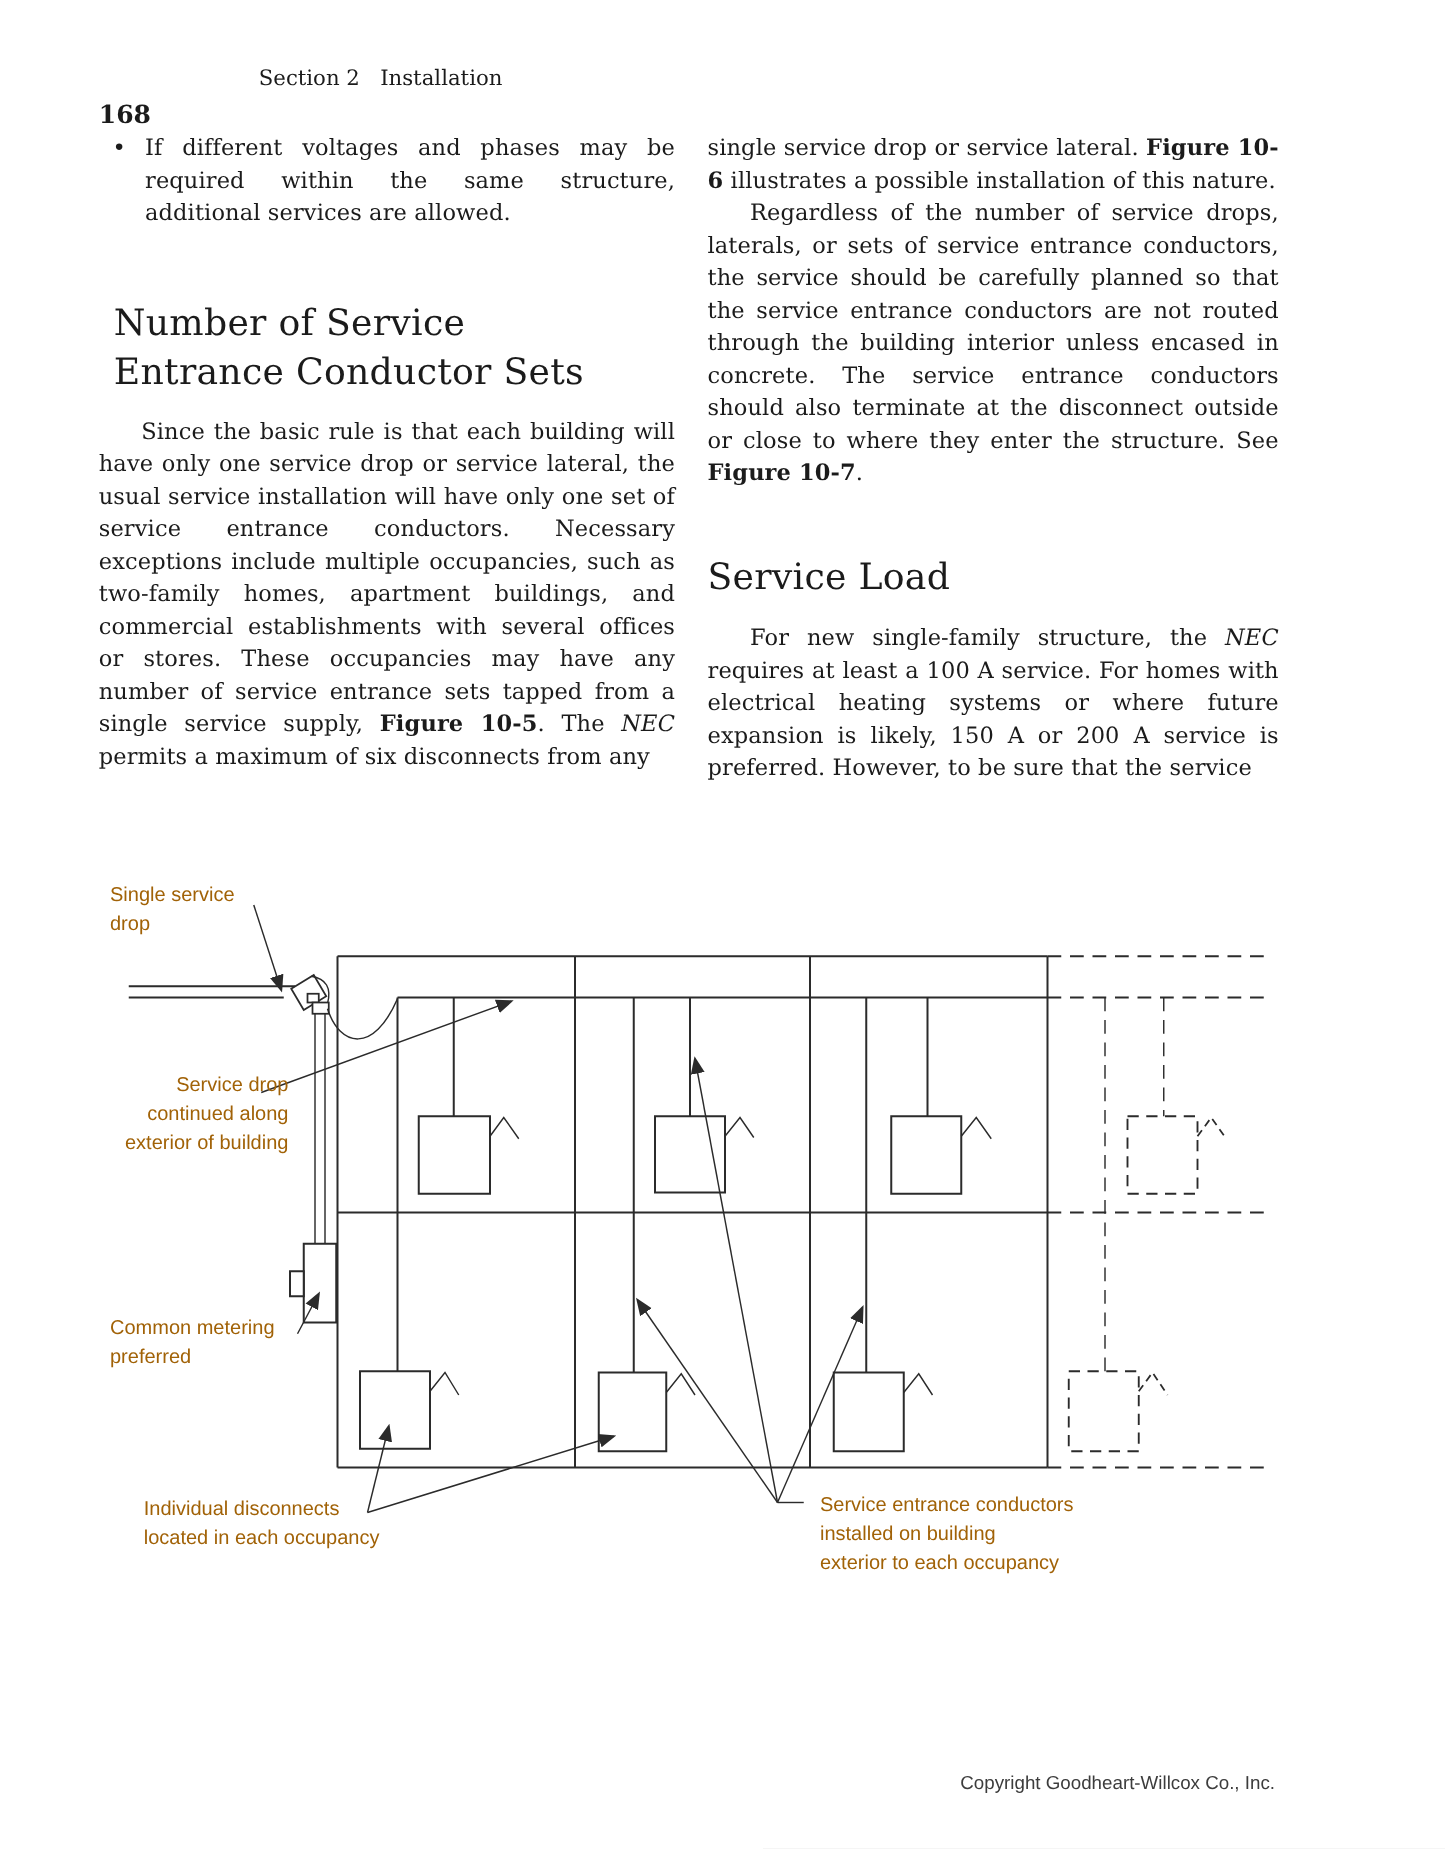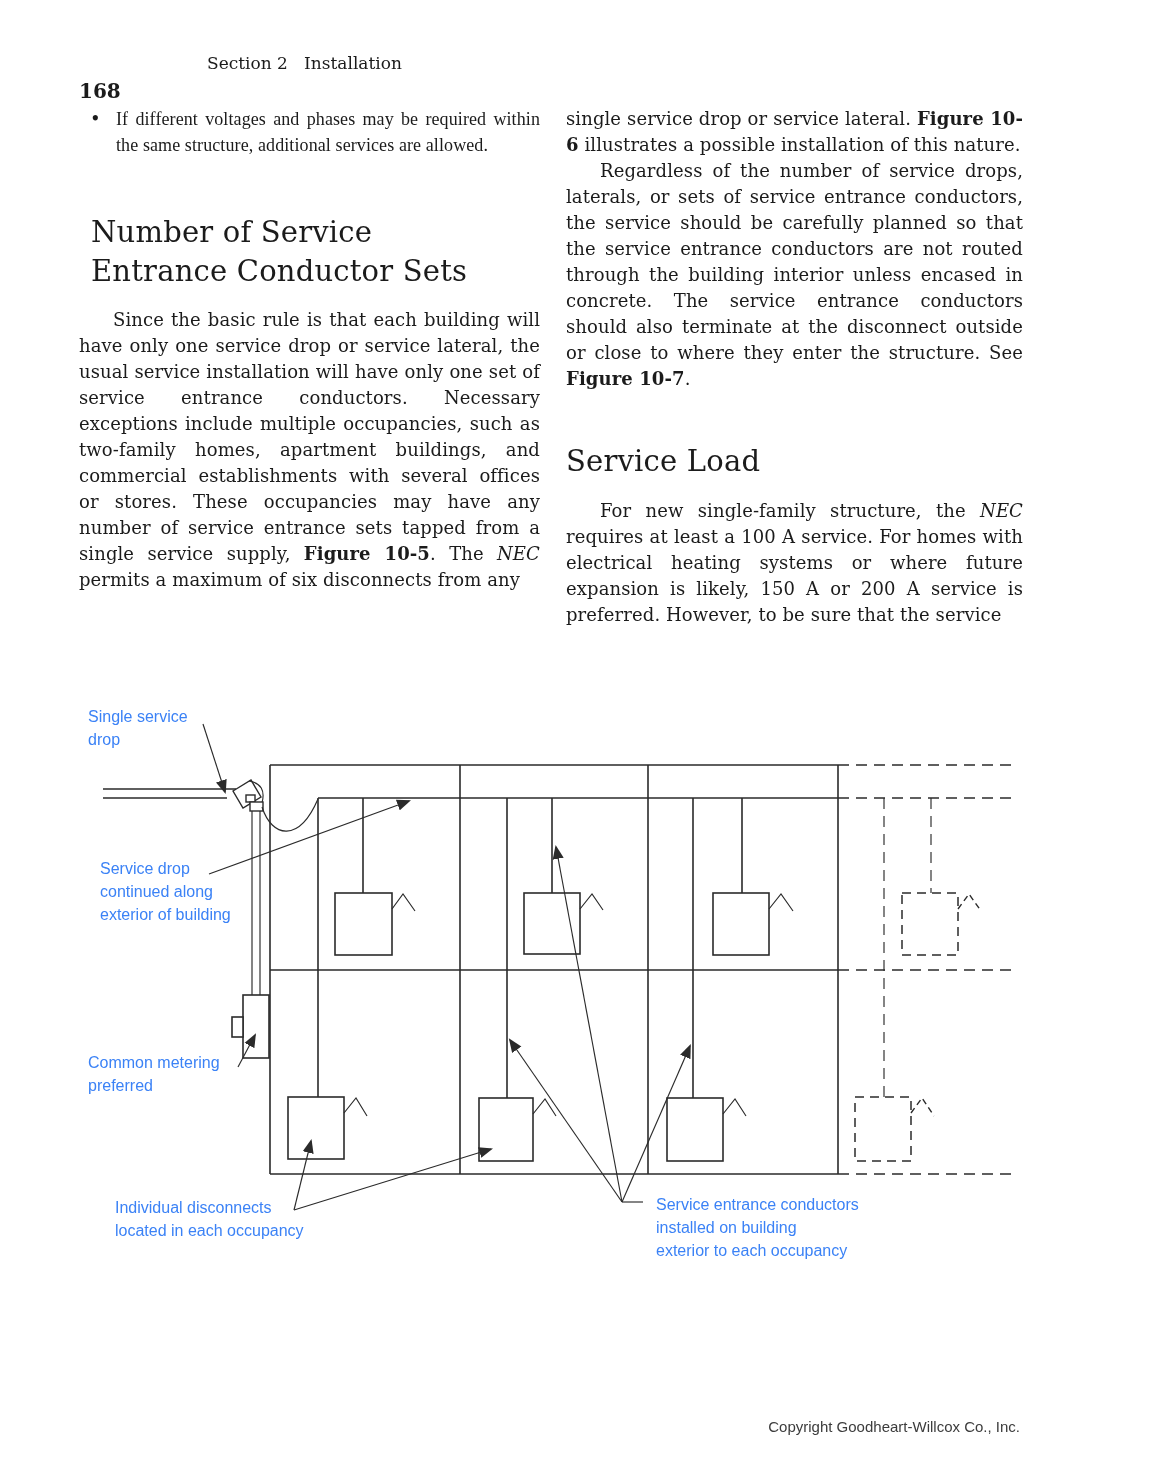--- a/index.html
+++ b/index.html
@@ -23,39 +23,39 @@
   .col-left  { left:79px;  width:461px; }
   .col-right { left:566px; width:457px; }
   .body-para {
     margin:0; font:18px/26px "DejaVu Serif", serif;
     text-align:justify; letter-spacing:.1px;
   }
   .indent { text-indent:34px; }
   .bullet-row { display:flex; }
   .bullet-glyph { width:37px; padding-left:11px; box-sizing:border-box;
     font:18px/26px "DejaVu Serif", serif; }
-  .bullet-row .body-para { flex:1;font-family:Liberation Serif, serif; }
+  .bullet-row .body-para { flex:1; }
   .serif-heading {
     margin:0; font:400 29px/39px "DejaVu Serif", serif;
     white-space:pre-line; letter-spacing:.2px;
   }
   .col-left .serif-heading  { margin:55px 12px 16px; }
   .col-right .serif-heading { margin:50px 0 17px; }
   
   .fig-svg { position:absolute; left:0; top:0; width:1156px; height:1479px; }
   .ln   { fill:none; stroke:#2b2b2b; stroke-width:1.6px; }
   .thin { fill:none; stroke:#2b2b2b; stroke-width:1.15px; }
   .dash    { stroke-dasharray:11 7; }
   .dashbox { fill:none; stroke:#2b2b2b; stroke-width:1.5px; stroke-dasharray:9 6; }
   .dashc   { fill:none; stroke:#2b2b2b; stroke-width:1.4px; stroke-dasharray:6 4; }
   .whitebox { fill:#ffffff; stroke:#2b2b2b; stroke-width:1.6px; }
   .solidfill { fill:#ffffff; stroke:#2b2b2b; stroke-width:1.4px; }
   .fig-label {
     position:absolute; font:16px/23px "Liberation Sans", sans-serif;
-    color:#3b82f6; white-space:pre-line;
+    color:#a16207; white-space:pre-line;
   }
   
   .caption {
     position:absolute; left:79px; top:1277px; width:900px;
     font:17px/27px "Liberation Sans", sans-serif; color:#161616;
   }
   .caption b { font-weight:bold; }
   .footer {
     position:absolute; top:1418px; right:136px;
     font:15px/18px "Liberation Sans", sans-serif; color:#3c3c3c;text-align:right;
@@ -140,21 +140,21 @@
     <path class="thin" marker-end="url(#ah)" d="M294 1210 L311 1141"></path>
     <path class="thin" marker-end="url(#ah)" d="M294 1210 L491 1149"></path>
     <path class="thin" d="M622 1202 H643"></path>
     <path class="thin" marker-end="url(#ah)" d="M622 1202 L556 847"></path>
     <path class="thin" marker-end="url(#ah)" d="M622 1202 L510 1040"></path>
     <path class="thin" marker-end="url(#ah)" d="M622 1202 L690 1046"></path>
   </svg>
 
   <div class="fig-label" style="left:88px;  top:705px;">Single service
 drop</div>
-  <div class="fig-label" style="left:100px; top:857px;">Service drop
+  <div class="fig-label" style="left:100px; top:857px;text-align:right;">Service drop
 continued along
 exterior of building</div>
   <div class="fig-label" style="left:88px;  top:1051px;">Common metering
 preferred</div>
   <div class="fig-label" style="left:656px; top:1193px;">Service entrance conductors
 installed on building
 exterior to each occupancy</div>
   <div class="fig-label" style="left:115px; top:1196px;">Individual disconnects
 located in each occupancy</div>
 

